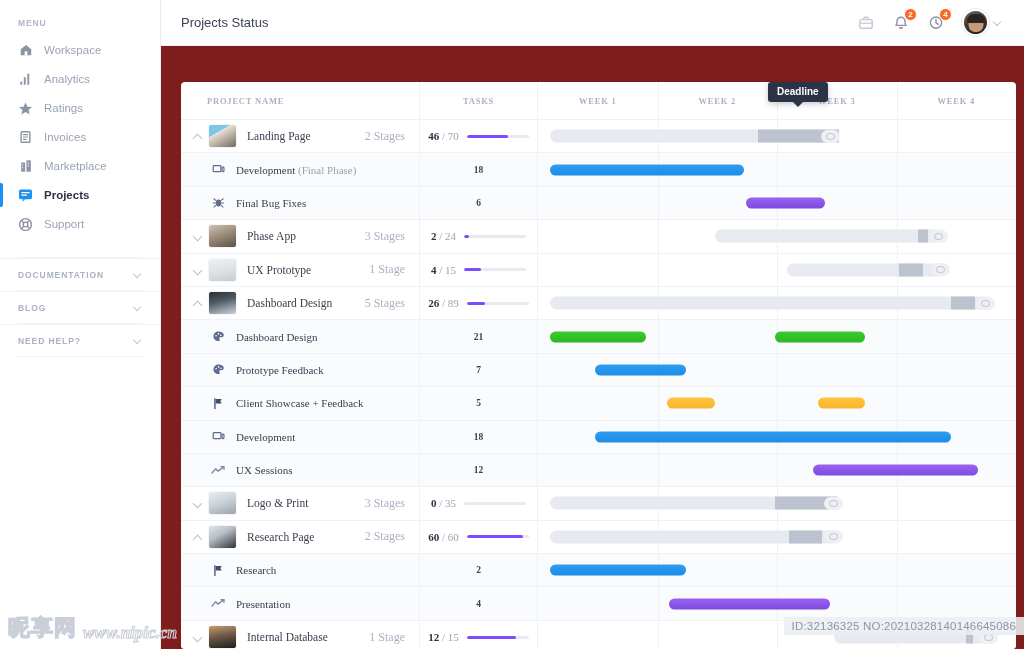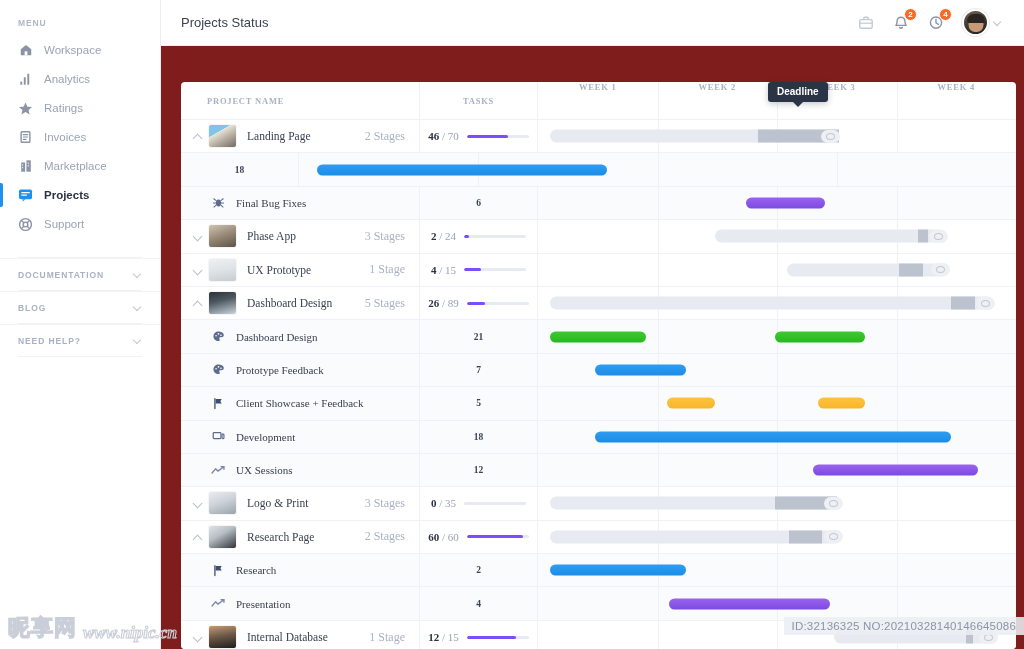--- a/index.html
+++ b/index.html
@@ -121,21 +121,21 @@
 
   .c-name { flex: 0 0 239px; display: flex; align-items: center; padding: 0 10px 0 10px; position: relative; border-right: 1px solid #eef1f6; }
   .c-tasks { flex: 0 0 118px; display: flex; align-items: center; justify-content: center; gap: 8px; border-right: 1px solid #eef1f6; }
   .c-gantt { flex: 1; position: relative; }
 
   .row.head .c-name, .row.head .c-tasks { border-right: 1px solid #eef1f6; }
   .th {
     font-size: 8.5px; letter-spacing: .8px; color: #a9b1c2; font-weight: bold;
   }
   .head .c-name { justify-content: flex-start; padding-left: 26px; }
-  .wk-head { position: absolute; top: 0; bottom: 0; display: flex; align-items: flex-start; justify-content: center; }
+  .wk-head { position: absolute; top: 0; bottom: 0; display: flex; align-items: center; justify-content: center; }
 
   .expander { width: 14px; height: 14px; position: relative; flex: 0 0 14px; cursor: pointer; margin-right: 4px; }
   .expander::after {
     content: ""; position: absolute; left: 3px; top: 4px;
     width: 6px; height: 6px;
     border-right: 1.2px solid #b9c0cd; border-bottom: 1.2px solid #b9c0cd;
     transform: rotate(45deg);
   }
   .expander.open::after { transform: rotate(-135deg); top: 6px; }
 
@@ -410,20 +410,29 @@
                   <i style="left:50%"></i>
                   <i style="left:75%"></i>
                 </div>
                 <div class="bar ghost" style="left:2.5%;width:60.5%">
             <span class="seg" style="left:71.900826446281%;width:28.09917355371901%"></span>
             <span class="knob" style="right:-1px"></span>
           </div>
               </div>
     </div>
             <div class="row child">
+    <div class="c-name">
+      <span class="sub-ic">
+                  <svg width="13" height="13" viewBox="0 0 16 16">
+                    <rect x="1.5" y="3.2" width="9.5" height="7.4" rx="1" fill="none" stroke="#5d6b8c" stroke-width="1.5"></rect>
+                    <rect x="12.4" y="5" width="2.3" height="5.6" rx=".7" fill="none" stroke="#5d6b8c" stroke-width="1.4"></rect>
+                  </svg>
+                </span>
+      <span class="sname"><span>Development</span><span class="dim"> (Final Phase)</span></span>
+    </div>
     <div class="c-tasks">
       <span class="tnum-plain">18</span>
     </div>
     <div class="c-gantt">
                 <div class="gantt-grid">
                   <i style="left:25%"></i>
                   <i style="left:50%"></i>
                   <i style="left:75%"></i>
                 </div>
                 <div class="bar blue" style="left:2.5%;width:40.5%"></div>

